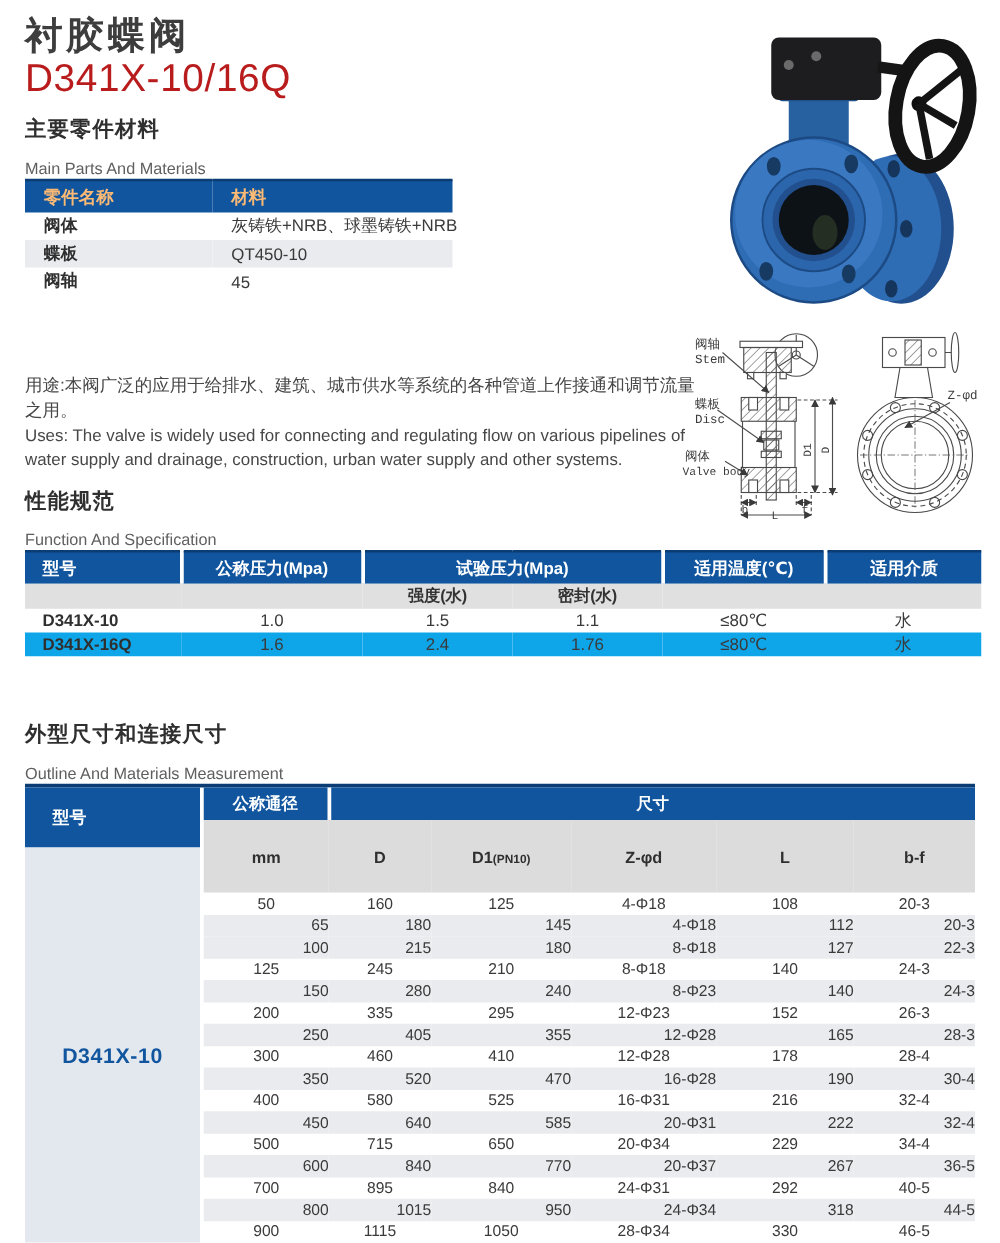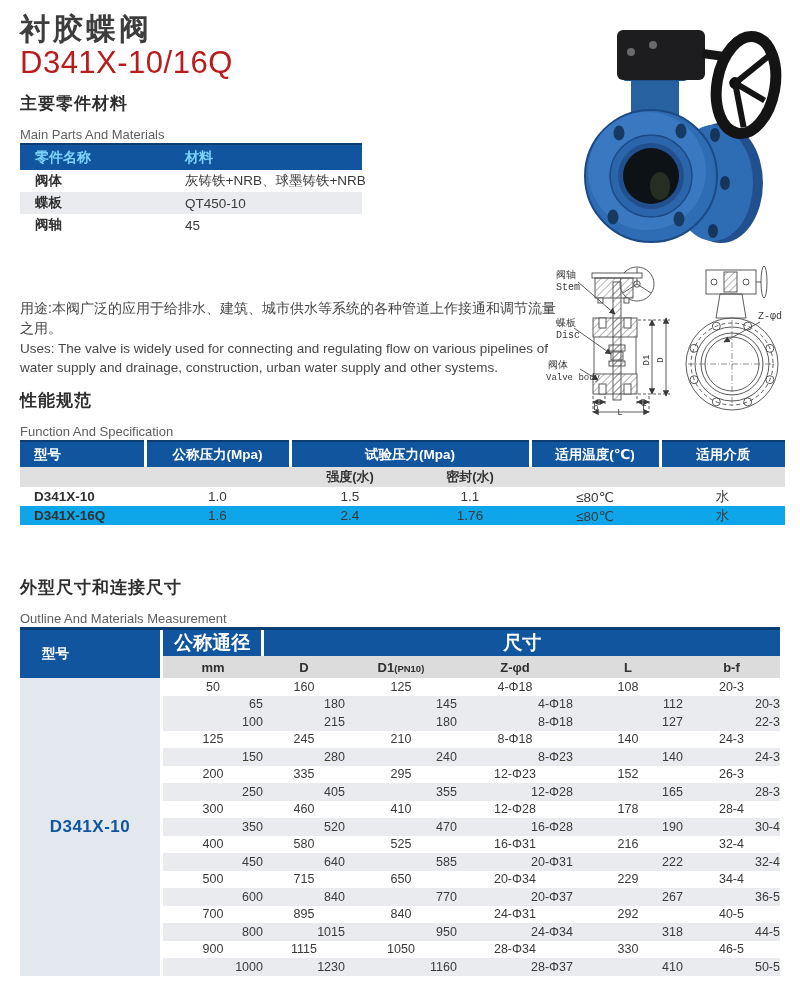--- a/index.html
+++ b/index.html
@@ -13,21 +13,21 @@
   
   .main-title{font-size:30px;font-weight:700;color:#3d3d3d;letter-spacing:3px;line-height:1.1;}
   .model-line{font-size:31px;font-weight:400;color:#b91c1c;letter-spacing:.5px;}
   .sec-cn{font-size:17px;font-weight:700;color:#2f2f2f;letter-spacing:1px;}
   .sec-en{font-size:13px;color:#5f5f5f;margin-top:12px;}
 
   
   table{border-collapse:collapse;}
   .mat-table{width:342px;border-top:2px solid #0c3c74;table-layout:fixed;}
   .mat-table th{
-    background:#10559e;color:#7dd3fc;font-size:14px;font-weight:700;text-align:left;
+    background:#10559e;color:#fdba74;font-size:14px;font-weight:700;text-align:left;
     height:23px;padding:1px 0 1px 15px;
   }
   .mat-table td{height:22px;font-size:13.5px;padding:0 0 0 15px;white-space:nowrap;}
   .mat-table td:first-child{font-weight:700;color:#2f2f2f;}
   .mat-table tr.alt td{background:#e9ebee;}
   .mat-c1{width:150px;} .mat-c2{width:192px;}
 
   
   .usage{width:540px;font-size:14px;color:#474747;line-height:1.42;}
   .usage .en{font-size:13.5px;}
@@ -53,26 +53,26 @@
   .dim-left .blue-cell{
     background:#10559e;color:#fff;font-size:13.5px;font-weight:700;height:48px;
     display:flex;align-items:center;padding-left:22px;box-sizing:border-box;
   }
   .dim-left .model-panel{
     background:#e3e7ee;flex:1;display:flex;align-items:center;justify-content:center;
     font-size:17px;font-weight:700;color:#10559e;letter-spacing:.5px;
   }
   .dim-table{flex:1;table-layout:fixed;width:617px;}
   .dim-table th.blue{
-    background:#10559e;color:#fff;font-size:19px;font-weight:700;height:26px;
+    background:#10559e;color:#fff;font-size:13px;font-weight:700;height:26px;
     border-right:3px solid #fff;padding:0;text-align:center;
   }
   .dim-table th.blue:last-child{border-right:none;}
   .dim-table tr.h2 th{
-    background:#dcdcdc;color:#2f2f2f;font-size:13px;font-weight:700;height:22px;padding:0;text-align:center;
+    background:#dcdcdc;color:#2f2f2f;font-size:13px;font-weight:700;height:22px;padding:18px;text-align:center;
   }
   .dim-table .pn{font-size:9.5px;font-weight:700;}
   .dim-table td{height:17.5px;font-size:12.5px;text-align:center;padding:0;color:#3a3a3a;}
   .dim-table tr.alt td{background:#e9ebee;text-align:right;}
 
   
   svg text{fill:#3a3a3a;}
   .draw-en{font-family:"Liberation Mono","DejaVu Sans Mono",monospace;}
 </style>
 </head>

